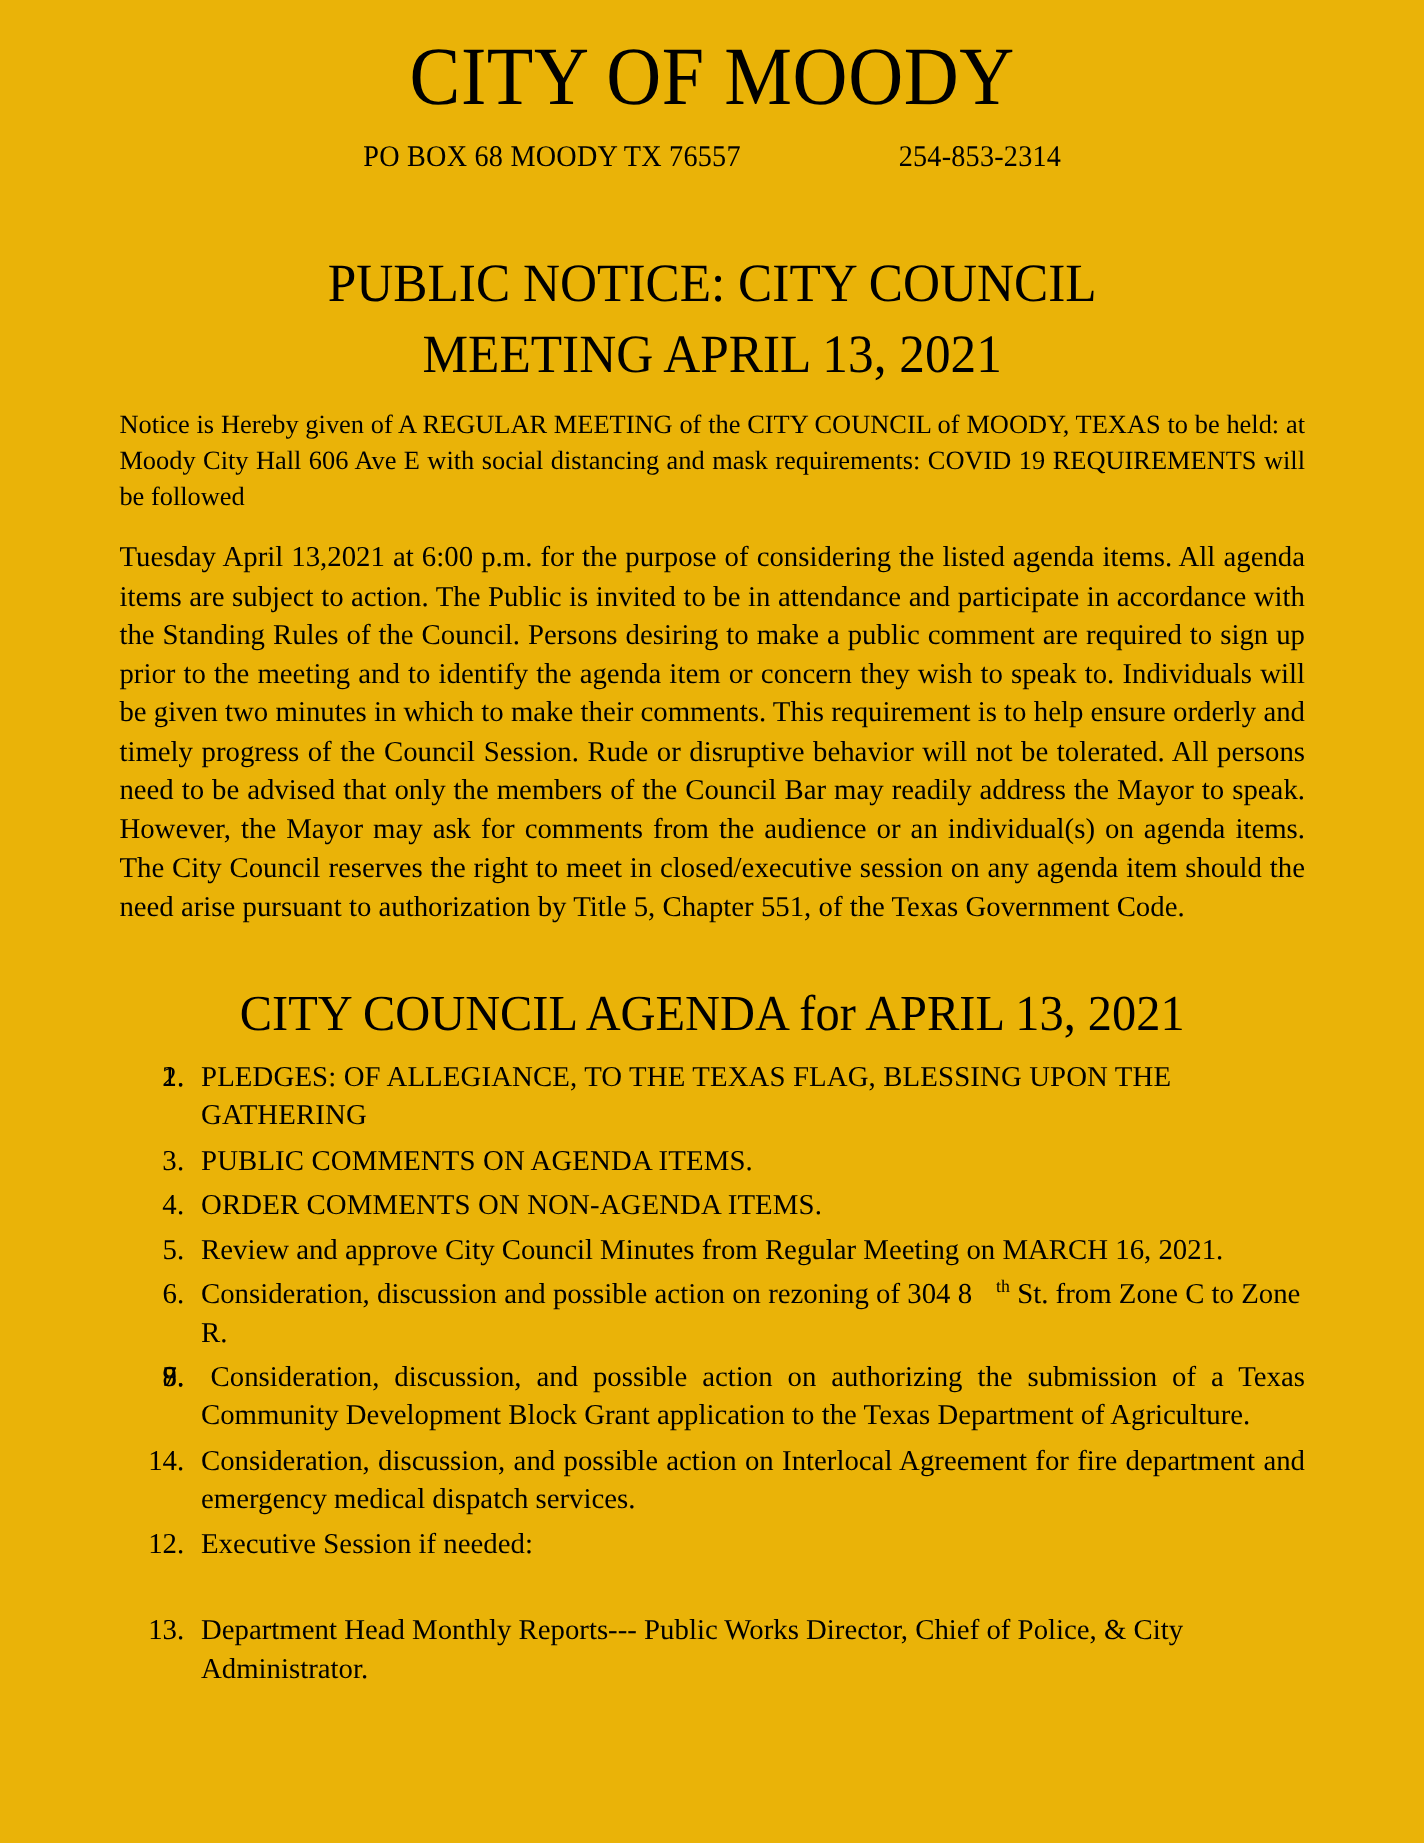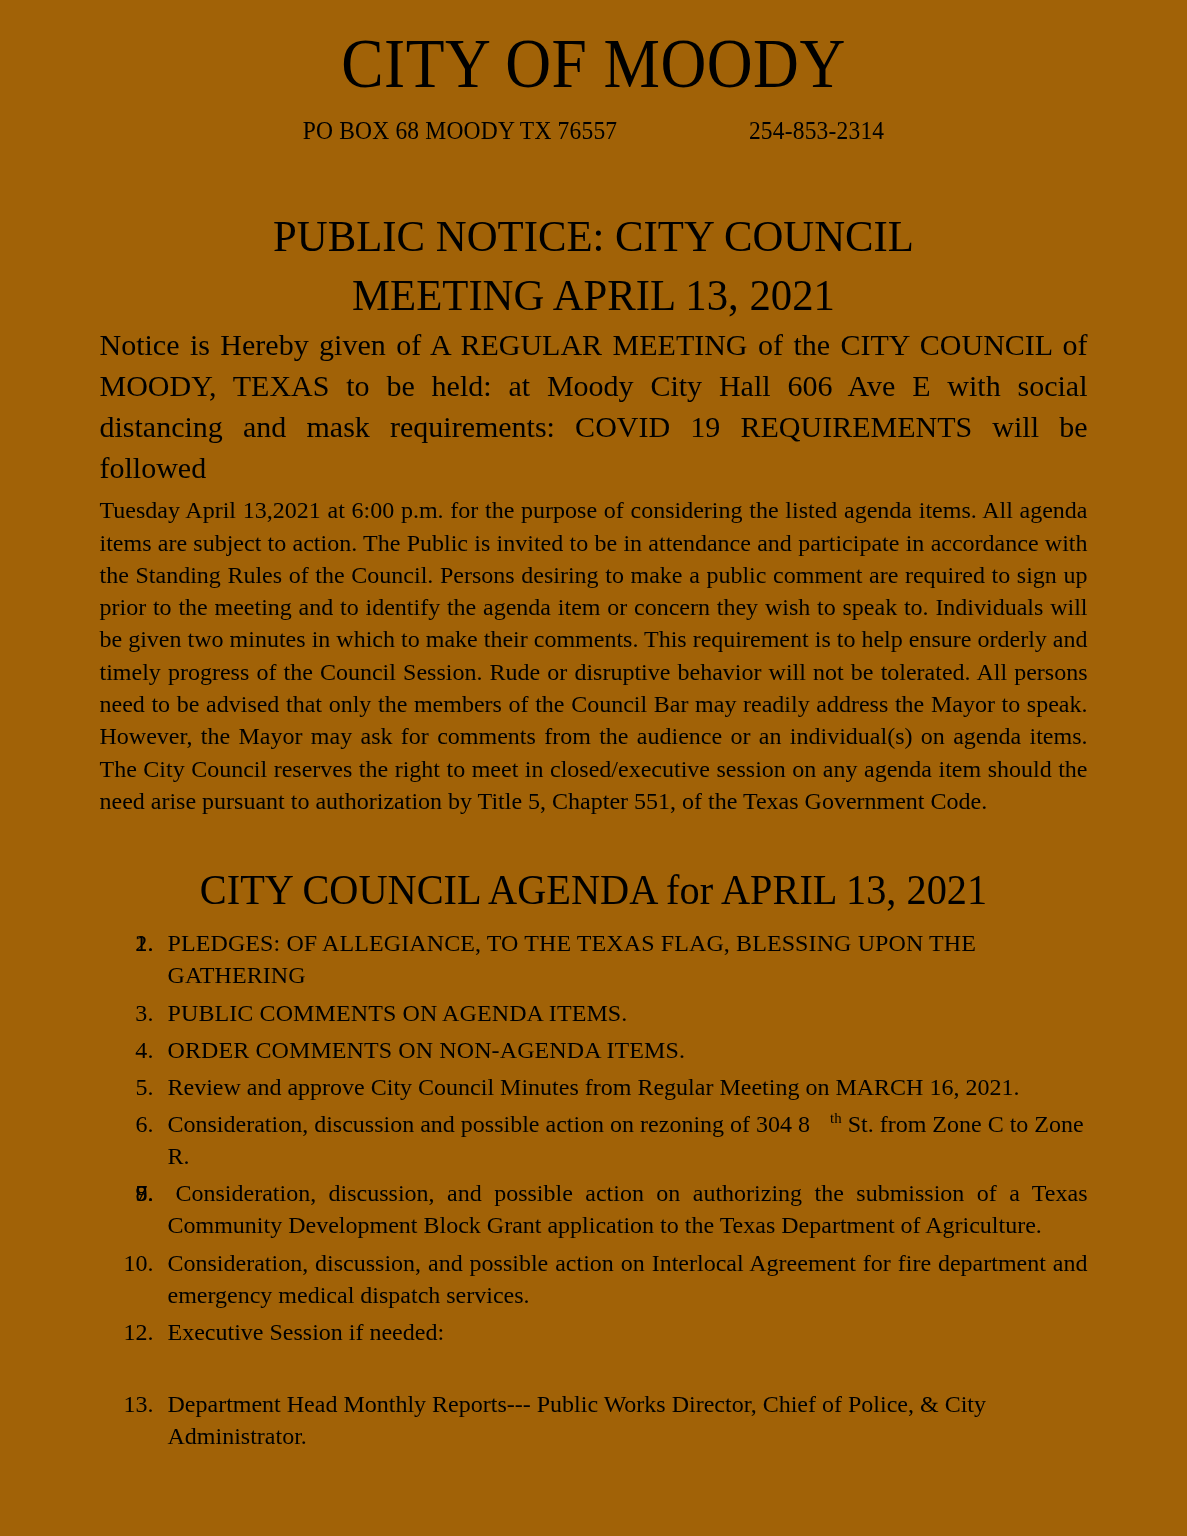--- a/index.html
+++ b/index.html
@@ -13,21 +13,21 @@
     height: 1536px;
     position: relative;
     font-family: "Liberation Serif", "DejaVu Serif", serif;
     color: #000000;
     overflow: hidden;
   }
 
   .page {
     position: absolute;
     inset: 0;
-    background: #a16207;
+    background: #eab308;
   }
 
   
   .masthead {
     padding-top: 30px;
   }
   .org-title {
     text-align: center;
     font-size: 69px;
     line-height: 1.0;
@@ -67,25 +67,26 @@
   .body-col {
     margin: 0 auto;
     width: 988px;
   }
   p.para {
     margin: 0;
     text-align: justify;
     text-justify: inter-word;
   }
   p.para-lead {
-    font-size: 30px;
+    margin-top: 15px;
+    font-size: 22px;
     line-height: 1.37;
   }
   p.para-body {
-    margin-top: 6px;
+    margin-top: 20px;
     font-size: 24px;
     line-height: 1.345;
   }
 
   
   .agenda-heading {
     margin-top: 50px;
     text-align: center;
     font-size: 42px;
     line-height: 1.1;
@@ -164,18 +165,18 @@
   <ol class="agenda-list" id="agenda-list">
       <li class="one-line caps"><span class="num">1.</span></li>
       <li class="one-line caps"><span class="num">2.</span><span><span>PLEDGES: OF ALLEGIANCE, TO THE TEXAS FLAG, BLESSING UPON THE GATHERING</span></span></li>
       <li class="one-line caps"><span class="num">3.</span><span><span>PUBLIC COMMENTS ON AGENDA ITEMS.</span></span></li>
       <li class="one-line caps"><span class="num">4.</span><span><span>ORDER COMMENTS ON NON-AGENDA ITEMS.</span></span></li>
       <li class="one-line"><span class="num">5.</span><span><span>Review and approve City Council Minutes from Regular Meeting on MARCH 16, 2021.</span></span></li>
       <li class="one-line"><span class="num">6.</span><span><span>Consideration, discussion and possible action on rezoning of 304 8</span><sup>th</sup><span> St. from Zone C to Zone R.</span></span></li>
       <li><span class="num">7.</span></li>
       <li class="one-line"><span class="num">8.</span></li>
       <li><span class="num">9.</span><span><span class="lead-space"></span><span>Consideration, discussion, and possible action on authorizing the submission of a Texas Community Development Block Grant application to the Texas Department of Agriculture.</span></span></li>
-      <li><span class="num">10.</span><span><span>Consideration, discussion, and possible action on Interlocal Agreement for fire department and emergency medical dispatch services.</span></span></li>
+      <li><span class="num">14.</span><span><span>Consideration, discussion, and possible action on Interlocal Agreement for fire department and emergency medical dispatch services.</span></span></li>
       <li class="one-line"><span class="num">12.</span><span><span>Executive Session if needed:</span></span></li>
       <li class="one-line gap-before"><span class="num">13.</span><span><span>Department Head Monthly Reports--- Public Works Director, Chief of Police, &amp; City Administrator.</span></span></li>
     </ol>
 
 </div>
 
 </body></html>

